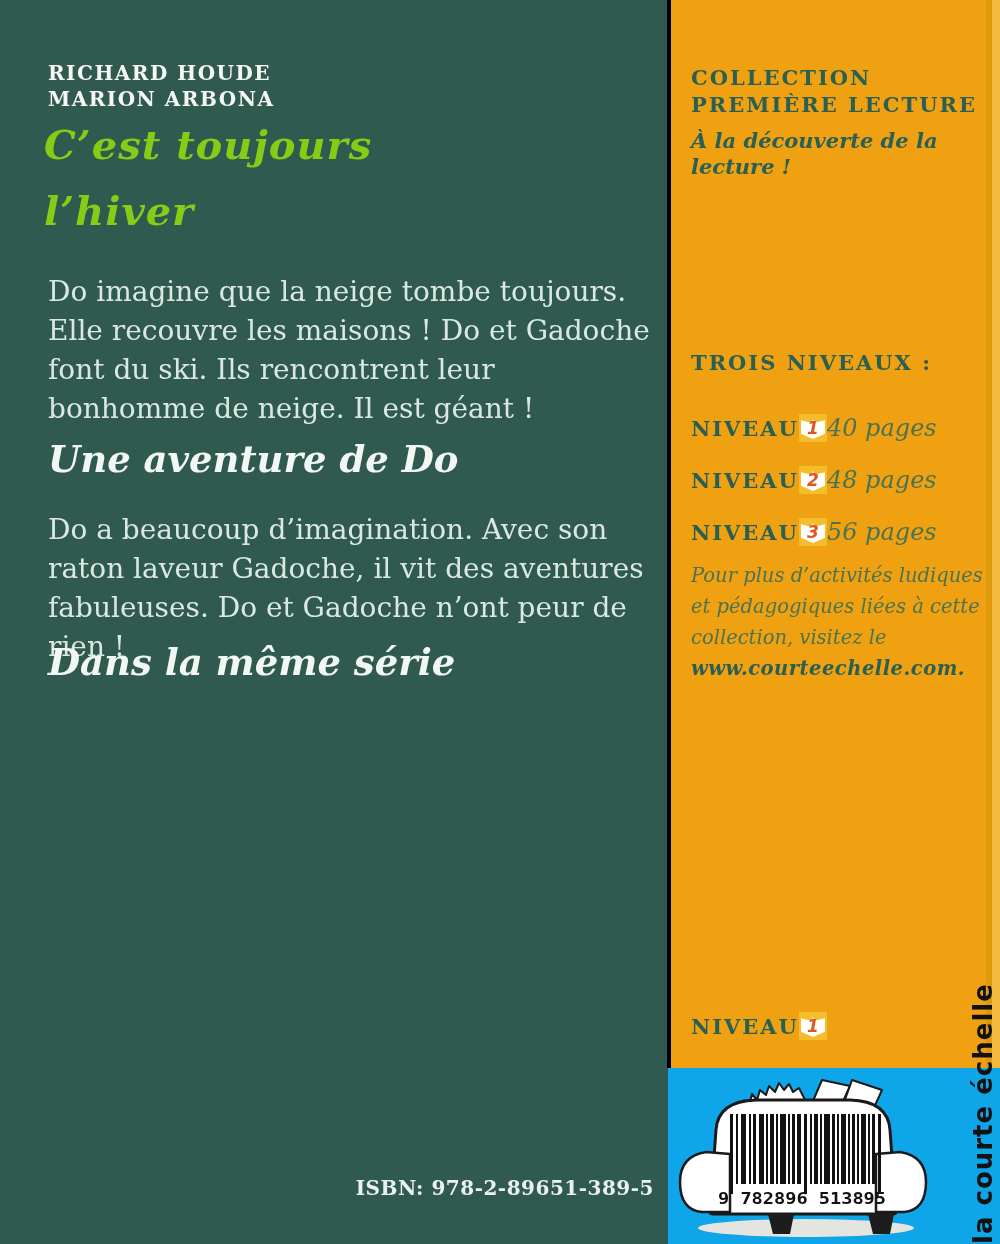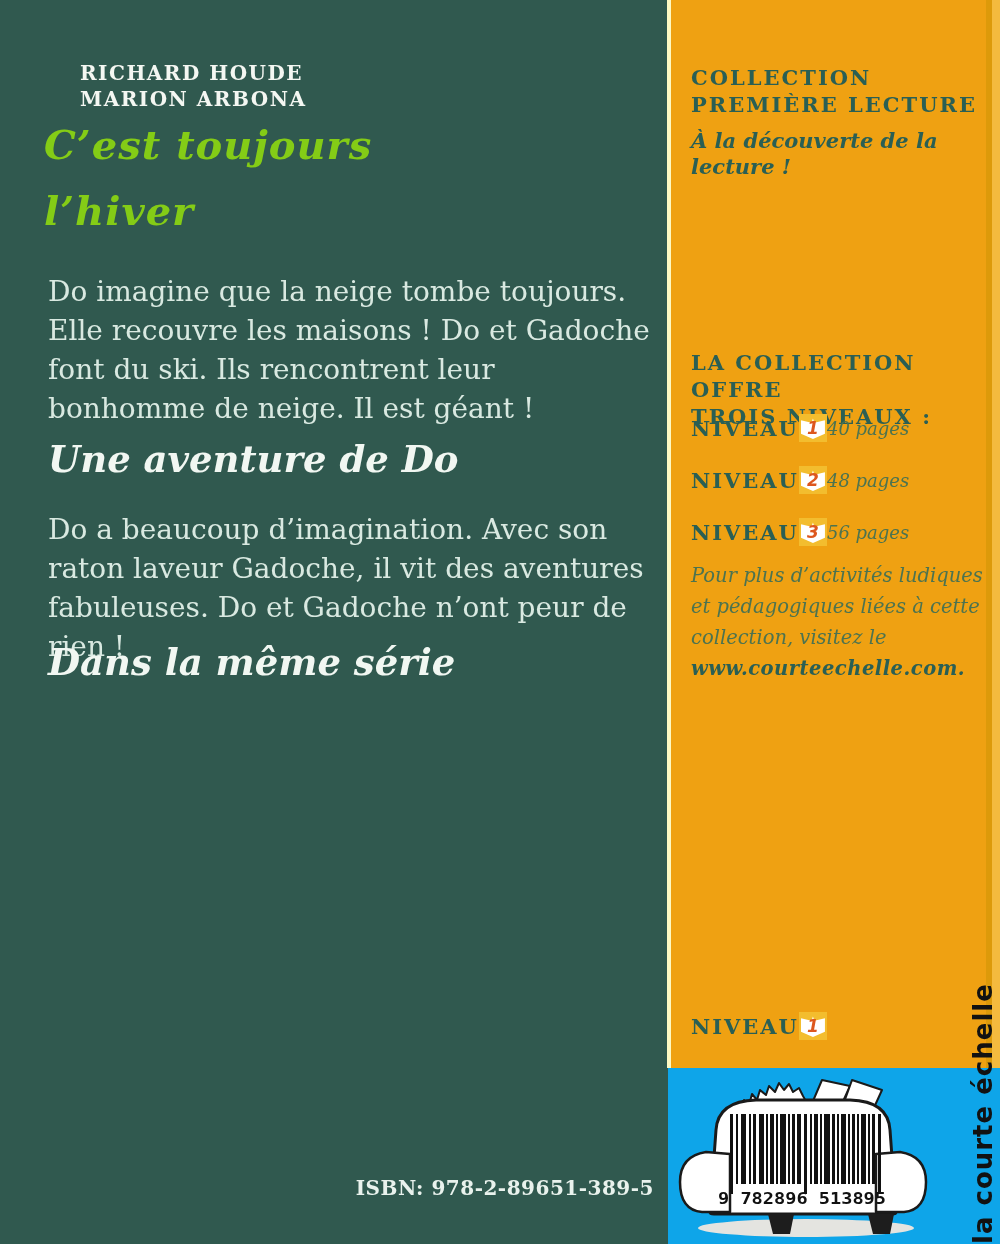--- a/index.html
+++ b/index.html
@@ -2,55 +2,55 @@
 <html lang="fr"><head>
 <meta charset="utf-8">
 <style>
   html,body{margin:0;padding:0;}
   body{width:1000px;height:1244px;position:relative;overflow:hidden;
        background:#30594f;font-family:"DejaVu Serif",serif;}
 
   
   .left-panel{position:absolute;left:0;top:0;width:667px;height:1244px;}
   .authors{position:absolute;left:48px;top:60px;color:#f4f7f2;
-           font-weight:bold;font-size:20px;line-height:26px;letter-spacing:1.5px;margin-left:32px;}
+           font-weight:bold;font-size:20px;line-height:26px;letter-spacing:1.5px;}
   .book-title{position:absolute;left:44px;top:112px;color:#84cc16;
               font-weight:bold;font-style:italic;font-size:40px;line-height:66px;
               letter-spacing:1px;}
   .cover-par{position:absolute;left:48px;width:606px;color:#d9e9e1;
              font-size:28px;line-height:39px;}
   .synopsis{top:244px;}
   .sec-heading{position:absolute;left:48px;color:#f1f7f2;font-weight:bold;
                font-style:italic;font-size:37px;line-height:34px;}
   .h-aventure{top:442px;}
   .body2{top:482px;}
   .h-serie{top:645px;}
   .body3{top:686px;}
   .isbn{position:absolute;left:0;top:1176px;width:654px;text-align:right;
         color:#e9f2ed;font-weight:bold;font-size:20px;letter-spacing:0.5px;}
 
   
   .right-panel{position:absolute;left:667px;top:0;width:333px;height:1068px;
-               background:#efa112;border-left:4px solid #fef9c3;box-sizing:border-box;}
+               background:#efa112;border-left:4px solid #000000;box-sizing:border-box;}
   .spine-dark{position:absolute;right:8px;top:0;width:6px;height:100%;
               background:#dd9a0a;}
   .spine-light{position:absolute;right:0;top:0;width:8px;height:100%;
                background:#f4ba3e;}
   .teal-caps{color:#2a5f54;font-weight:bold;font-size:21px;line-height:27px;
              letter-spacing:2px;}
   .collection-heading{position:absolute;left:20px;top:64px;}
   .tagline{position:absolute;left:20px;top:128px;color:#2a5f54;font-weight:bold;
            font-style:italic;font-size:21px;line-height:26px;}
   .description{position:absolute;left:20px;top:160px;width:298px;color:#4c7350;
                font-size:19px;line-height:27.4px;}
   .levels-heading{position:absolute;left:20px;top:349px;}
   .level-row{position:absolute;left:20px;display:flex;align-items:center;}
   .row1{top:414px;}.row2{top:466px;}.row3{top:518px;}
   .level-label{color:#2a5f54;font-weight:bold;font-size:21px;letter-spacing:2px;}
-  .level-pages{color:#4c7350;font-style:italic;font-size:18px;}
+  .level-pages{color:#4c7350;font-style:italic;font-size:24px;}
   .badge{position:relative;width:28px;height:28px;background:#f3bd2e;
          display:inline-block;flex:0 0 auto;}
   .badge-book{position:absolute;left:2px;top:2px;right:2px;bottom:2px;background:#ffffff;
               -webkit-clip-path:polygon(0 18%,44% 28%,50% 10%,56% 28%,100% 18%,100% 74%,50% 96%,0 74%);
               clip-path:polygon(0 18%,44% 28%,50% 10%,56% 28%,100% 18%,100% 74%,50% 96%,0 74%);}
   .badge-num{position:absolute;left:0;top:4px;width:100%;text-align:center;
              color:#dd571f;font-weight:bold;font-style:italic;font-size:17px;
              font-family:"DejaVu Sans",sans-serif;}
   .promo{position:absolute;left:20px;top:560px;width:300px;color:#4c7350;
          font-style:italic;font-size:19.5px;line-height:31px;}
@@ -96,21 +96,20 @@
 
   <div class="collection-heading teal-caps">
     <div>COLLECTION</div>
     <div>PREMIÈRE LECTURE</div>
   </div>
 
   <div class="tagline">À la découverte de la lecture !</div>
 
 
   <div class="levels-heading teal-caps">
-    <div>LA COLLECTION OFFRE</div>
     <div>TROIS NIVEAUX :</div>
   </div>
 
   <div class="level-row row1">
     <span class="level-label">NIVEAU</span>
     <span class="badge">
       <span class="badge-book"></span>
       <span class="badge-num">1</span>
     </span>
     <span class="level-pages">40 pages</span>

